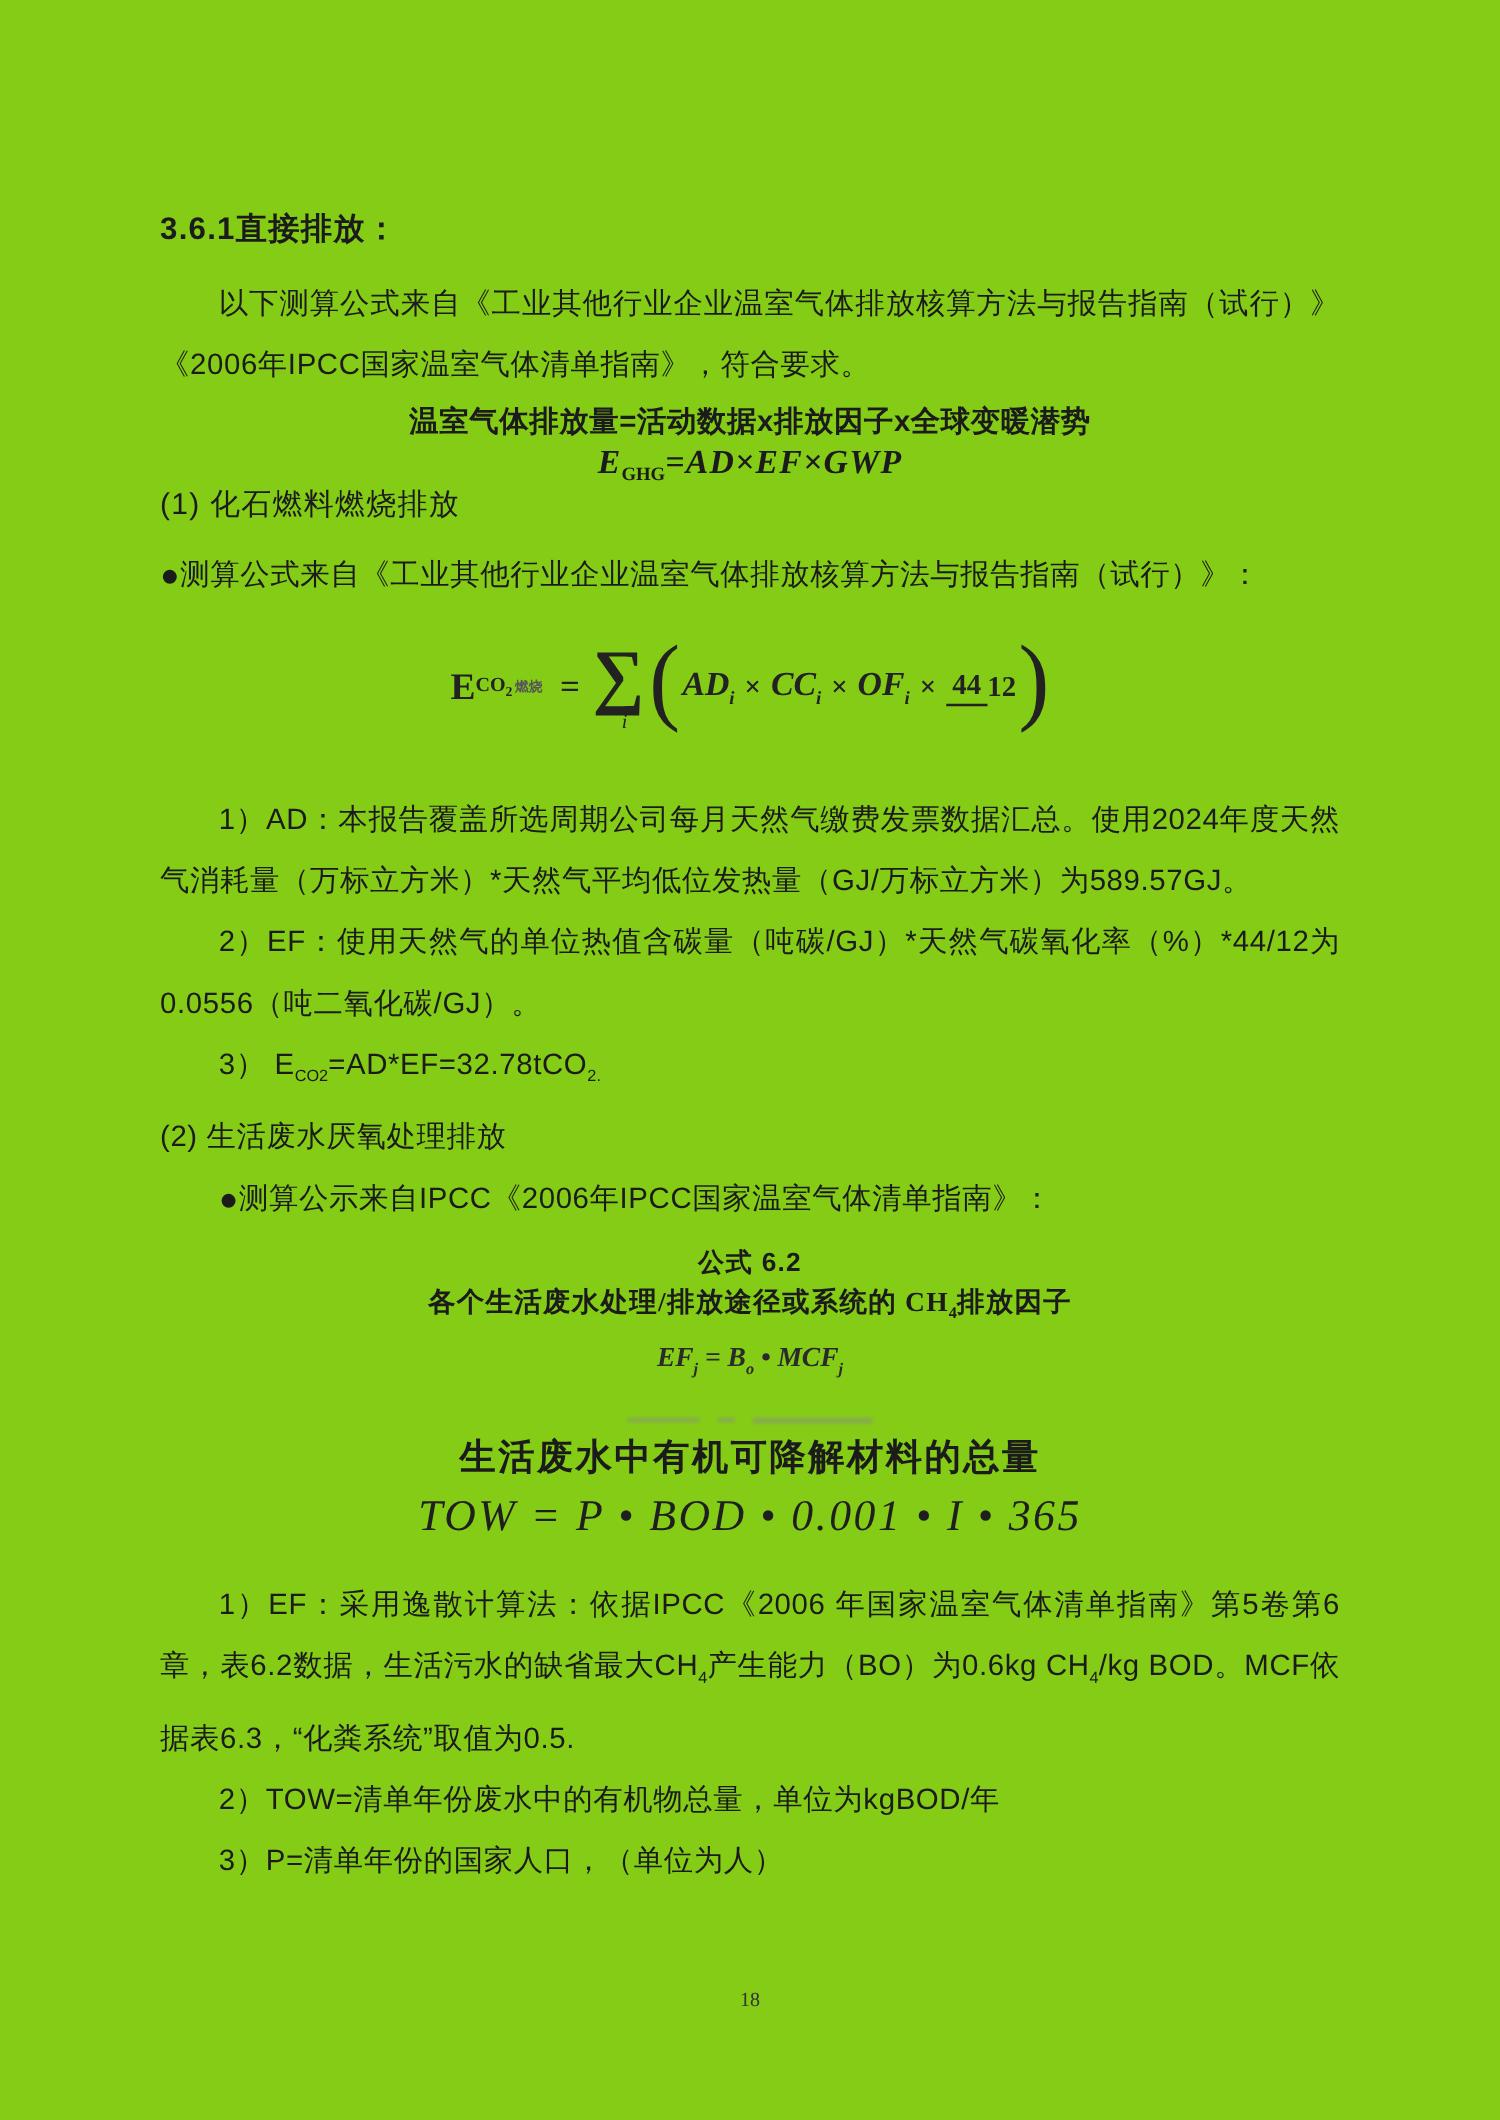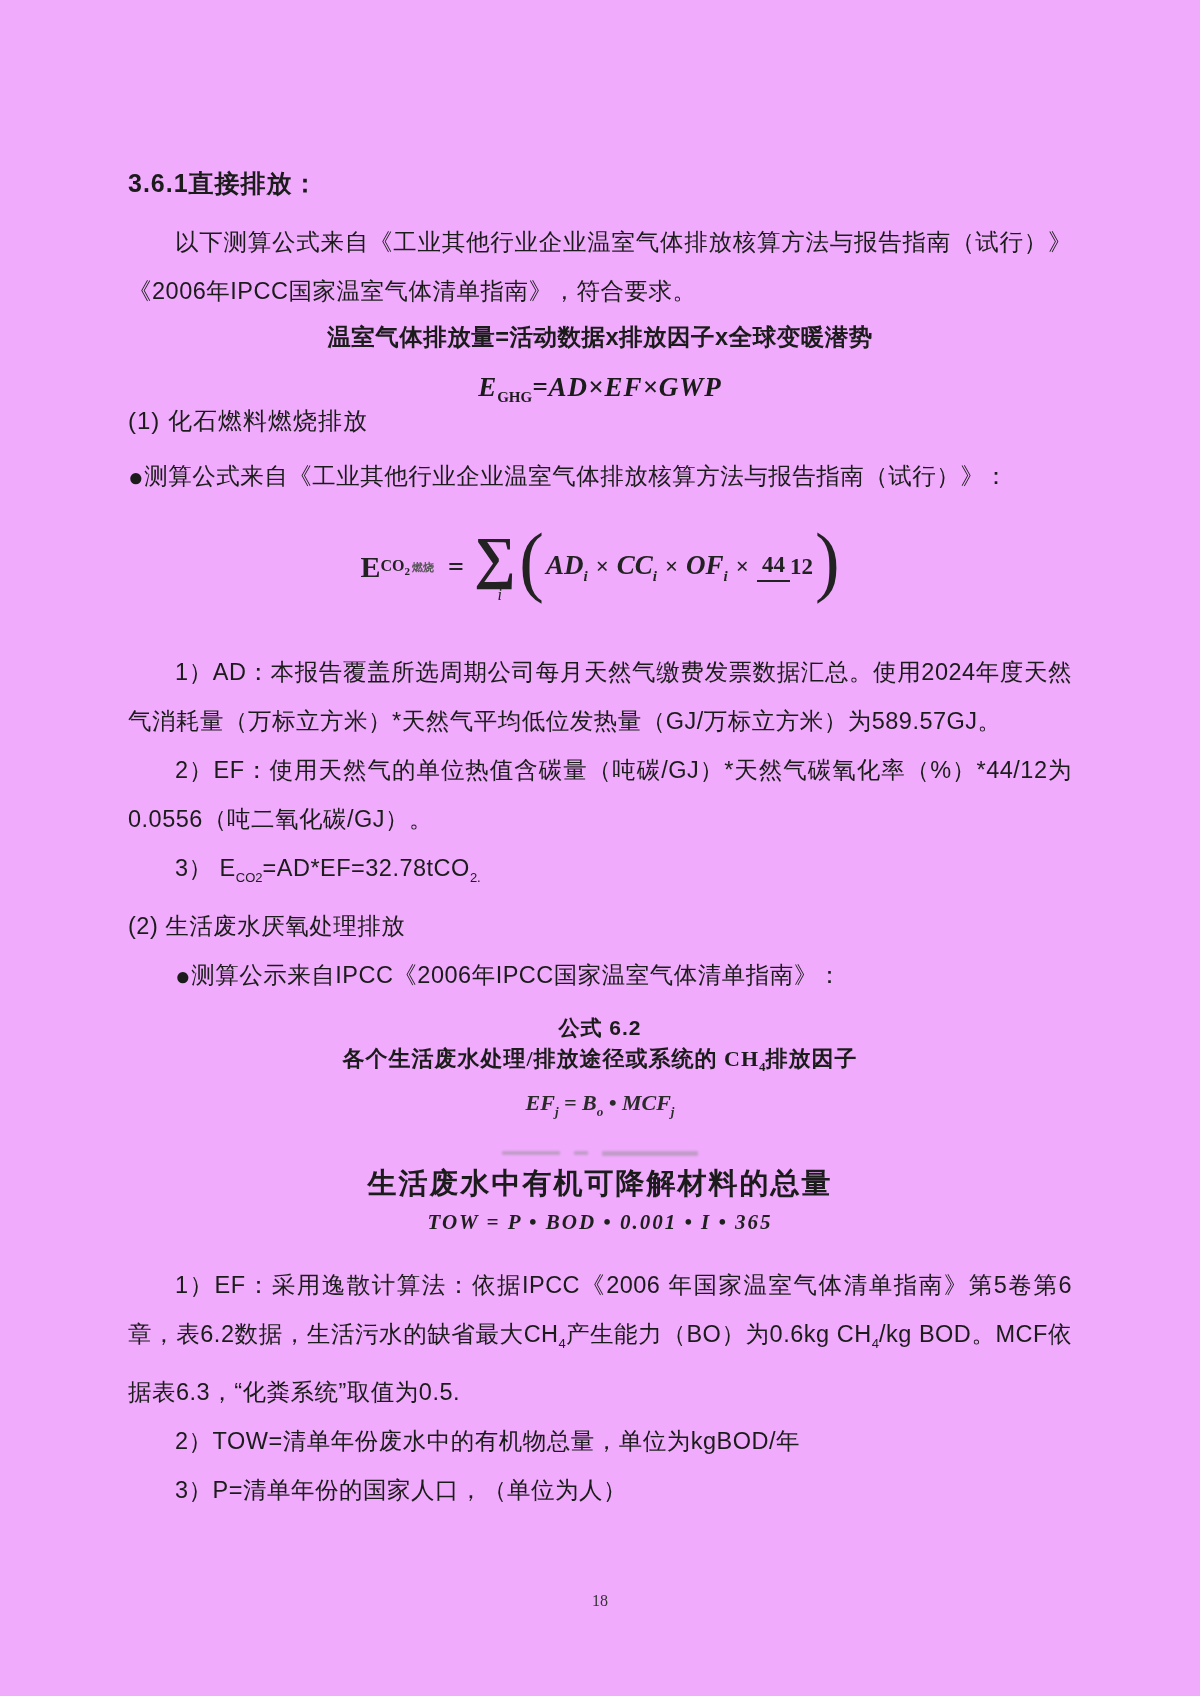--- a/index.html
+++ b/index.html
@@ -2,21 +2,21 @@
 <html><head>
 <meta charset="utf-8">
 <style>
   * { box-sizing: border-box; }
   html, body { margin: 0; padding: 0; background: #ffffff; }
   .page {
     position: relative;
     width: 1200px;
     height: 1696px;
     margin: 0 auto;
-    background: #f0abfc;
+    background: #84cc16;
     color: #1b1b1b;
     font-family: "Liberation Sans", sans-serif;
     overflow: hidden;
   }
   .content {
     padding: 168px 128px 0 128px;
   }
   .h-section {
     font-size: 25px;
     font-weight: 700;
@@ -39,21 +39,20 @@
     font-size: 23.5px;
     line-height: 34px;
     margin-top: 4px;
     letter-spacing: 0.5px;
   }
   .formula-center {
     text-align: center;
     font-family: "Liberation Serif", serif;
   }
   .ghg-formula {
-    margin-top: 18px;
     font-size: 27px;
     font-style: italic;
     font-weight: 600;
     letter-spacing: 1px;
   }
   .ghg-formula .fsub {
     font-style: normal;
     font-size: 15px;
     letter-spacing: 0;
     vertical-align: -6px;
@@ -118,23 +117,23 @@
   .tow-title {
     text-align: center;
     font-size: 29px;
     font-weight: 700;
     letter-spacing: 2px;
     margin-top: 6px;
     line-height: 38px;
   }
   .tow-eq {
     margin-top: 8px;
-    font-size: 21px;
+    font-size: 35px;
     font-style: italic;
-    font-weight: 700;
+    font-weight: 400;
     letter-spacing: 2px;
     color: #1f1f1f;
   }
 
   .page-number {
     position: absolute;
     left: 0; right: 0;
     bottom: 86px;
     text-align: center;
     font-family: "Liberation Serif", serif;

